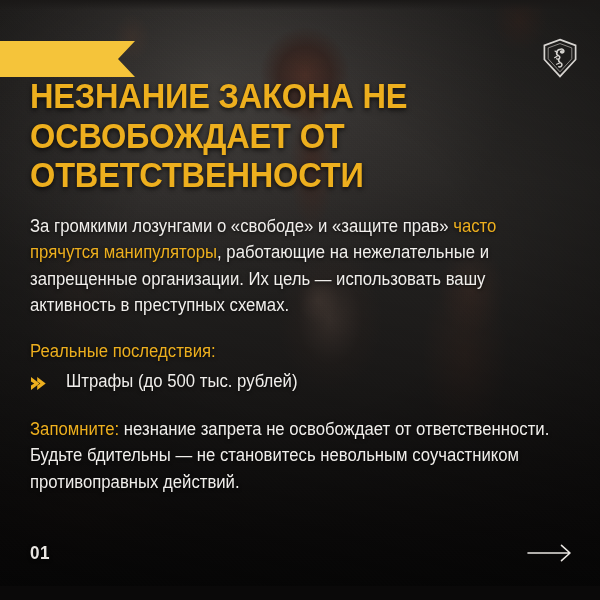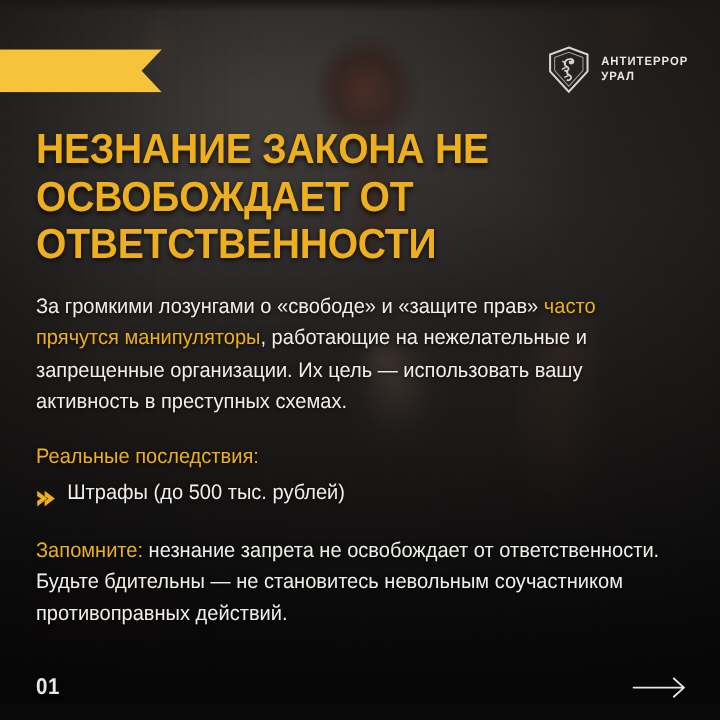--- a/index.html
+++ b/index.html
@@ -116,21 +116,21 @@
     transform: scaleX(.94);
     transform-origin: left center;
     white-space: nowrap;
   }
 
   
   .content {
     position: absolute;
     left: 30px;
     right: 22px;
-    top: 105px;
+    top: 76px;
   }
 
   .headline {
     margin: 0 0 18px 0;
     color: #edaf1e;
     font-size: 35px;
     font-weight: 900;
     line-height: 1.13;
     letter-spacing: -0.2px;
     text-transform: uppercase;
@@ -161,22 +161,22 @@
     font-weight: 400;
     font-family: "Liberation Sans Narrow", "Liberation Sans", sans-serif;
     transform: scaleX(.955);
     transform-origin: left top;
     text-shadow: 0 1px 4px rgba(0,0,0,.8);
   }
 
   .bullets { list-style: none; margin: 0 0 22px 0; padding: 0; }
   .bullet {
     display: flex;
-    align-items: flex-end;
-    gap: 9px;
+    align-items: center;
+    gap: 19px;
     margin-bottom: 6px;
   }
   .chev { flex: none; width: 17px; height: 15px; margin-top: 5px; display: block; }
   .bullet-label {
     color: #f0eeeb;
     font-size: 17.5px;
     line-height: 1.42;
     font-family: "Liberation Sans Narrow", "Liberation Sans", sans-serif;
     transform: scaleX(.955);
     transform-origin: left top;
@@ -192,21 +192,21 @@
     transform: scaleX(.955);
     transform-origin: left top;
     text-shadow: 0 1px 4px rgba(0,0,0,.8);
   }
 
   
   .footer {
     position: absolute;
     left: 30px;
     right: 26px;
-    bottom: 16px;
+    bottom: 36px;
     display: flex;
     align-items: center;
     justify-content: space-between;
     text-align: right;
   }
   .page-num {
     color: #e9e6e2;
     font-size: 19px;
     font-weight: 700;
     letter-spacing: .5px;
@@ -233,24 +233,20 @@
   <div class="logo">
     <svg class="logo-shield" viewBox="0 0 36 40" aria-hidden="true">
       <path d="M18 1.6 L33.6 7.4 V21.5 L18 38.4 L2.4 21.5 V7.4 Z" fill="none" stroke="#e6e3df" stroke-width="1.7"></path>
       <path d="M18 5.6 L29.8 9.9 V20.8 L18 33.8 L6.2 20.8 V9.9 Z" fill="none" stroke="#cfcbc6" stroke-width="0.9" opacity=".75"></path>
       <path d="M18.6 11.2 c1.9-.5 3.4.6 3.3 2.1 -.1 1.3-1.3 1.9-2.4 1.6 -.9-.3-1.1-1.3-.4-1.7 .6-.3 1.2.1 1.1.7
                M18.6 11.2 c-2.1.1-3.5 1.3-3.9 2.9 -.4 1.7.5 3 1.8 3.6 1.2.6 1.6 1.5 1.1 2.4 -.5 1-1.8 1.2-2.8.8
                M16.8 21.1 c-.5 1.5.2 2.9 1.5 3.5 1.4.6 2 1.8 1.4 3 -.5 1-1.7 1.5-2.9 1.2" fill="none" stroke="#e6e3df" stroke-width="1.5" stroke-linecap="round" stroke-linejoin="round"></path>
       <circle cx="21.1" cy="12.6" r=".9" fill="#e6e3df"></circle>
       <path d="M15.2 14.6 l-2.2-1.5 M15.0 18.4 l-2.4 1.3 M17.2 25.2 l-2.6 1.1" fill="none" stroke="#e6e3df" stroke-width="1.2" stroke-linecap="round"></path>
     </svg>
-    <div class="logo-words">
-      <span>АНТИТЕРРОР</span>
-      <span>УРАЛ</span>
-    </div>
   </div>
 
   <div class="content">
 
     <h1 class="headline">НЕЗНАНИЕ ЗАКОНА НЕ
 ОСВОБОЖДАЕТ ОТ ОТВЕТСТВЕННОСТИ</h1>
 
     <p class="body-text"><span>За громкими лозунгами о «свободе» и «защите прав» </span><span class="hl">часто прячутся манипуляторы</span><span>, работающие на нежелательные и запрещенные организации. Их цель — использовать вашу активность в преступных схемах.</span></p>
 
     <p class="section-title">Реальные последствия:</p>

